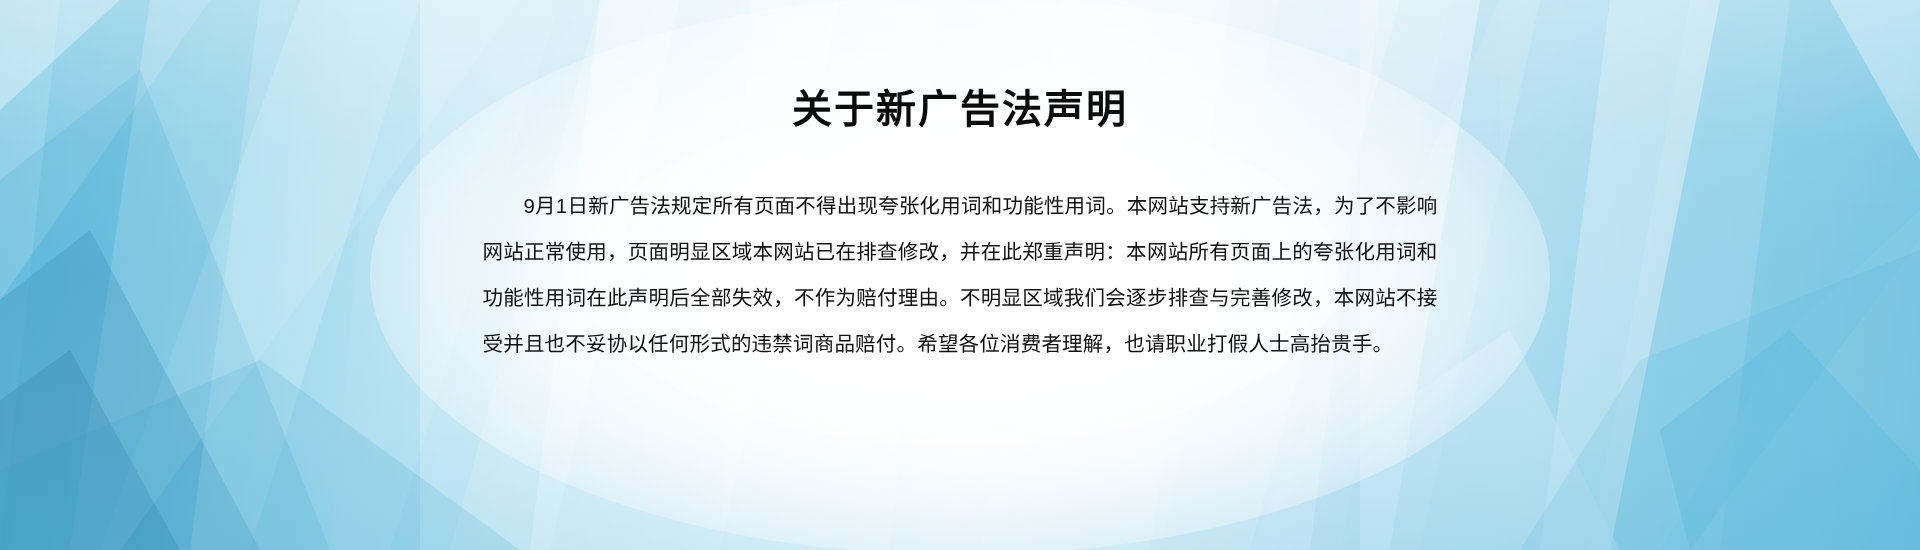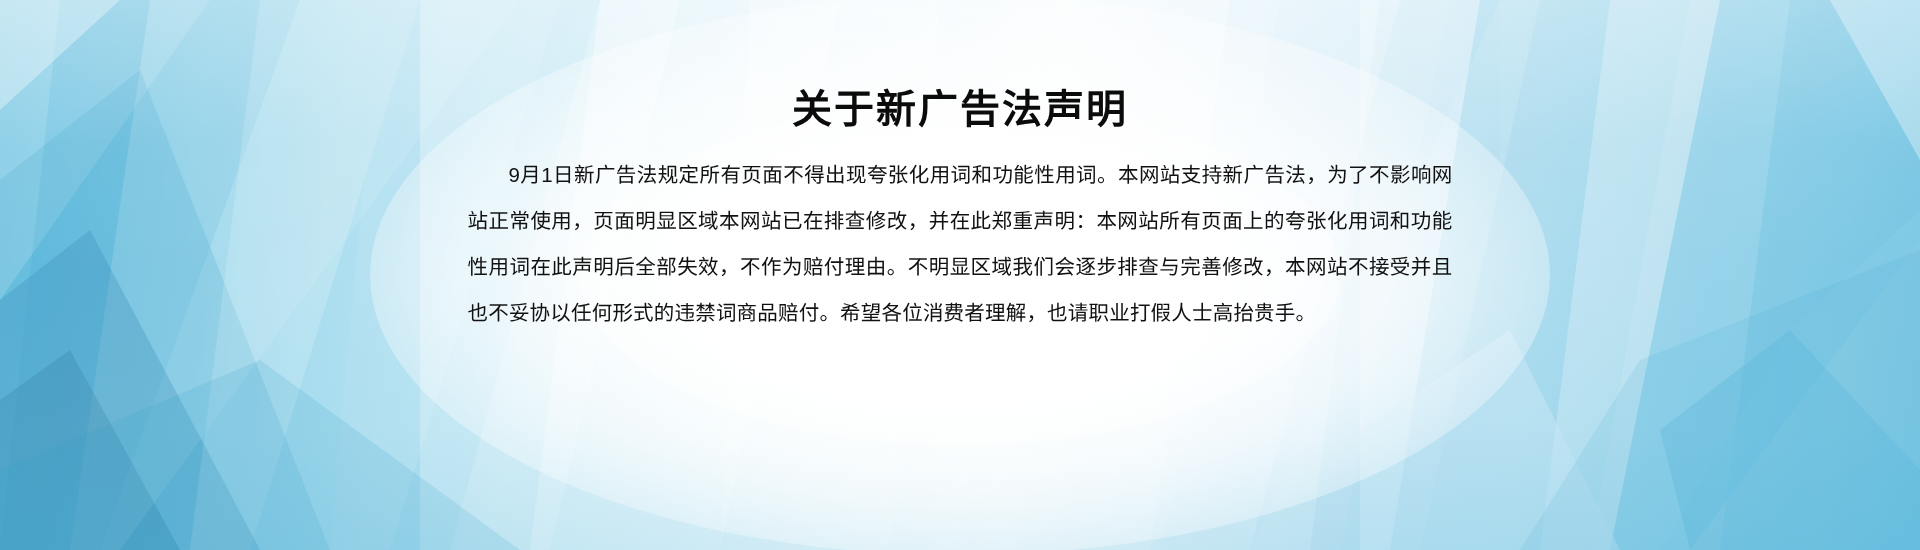--- a/index.html
+++ b/index.html
@@ -105,20 +105,21 @@
     left: 0;
     right: 0;
     top: 0;
     bottom: 0;
     display: flex;
     flex-direction: column;
     align-items: center;
     justify-content: flex-start;
     padding-top: 86px;
     box-sizing: border-box;
+    gap: 16px;
   }
   .statement-title {
     font-size: 40px;
     font-weight: bold;
     color: #0b0b0b;
     letter-spacing: 2px;
     line-height: 1.15;
     margin: 0 0 20px 0;
     text-align: center;
     white-space: nowrap;
@@ -126,21 +127,21 @@
   .statement-body {
     width: 985px;
     color: #111111;
     font-size: 20.5px;
     line-height: 46px;
     text-align: justify;
     text-justify: inter-ideograph;
     letter-spacing: 0.2px;
   }
   .statement-body p {
-    margin: 0;
+    margin: 15px;
   }
   .para-indent {
     text-indent: 2em;
   }
   .para-plain {
     text-indent: 0;
   }
 </style>
 </head>
 <body>

